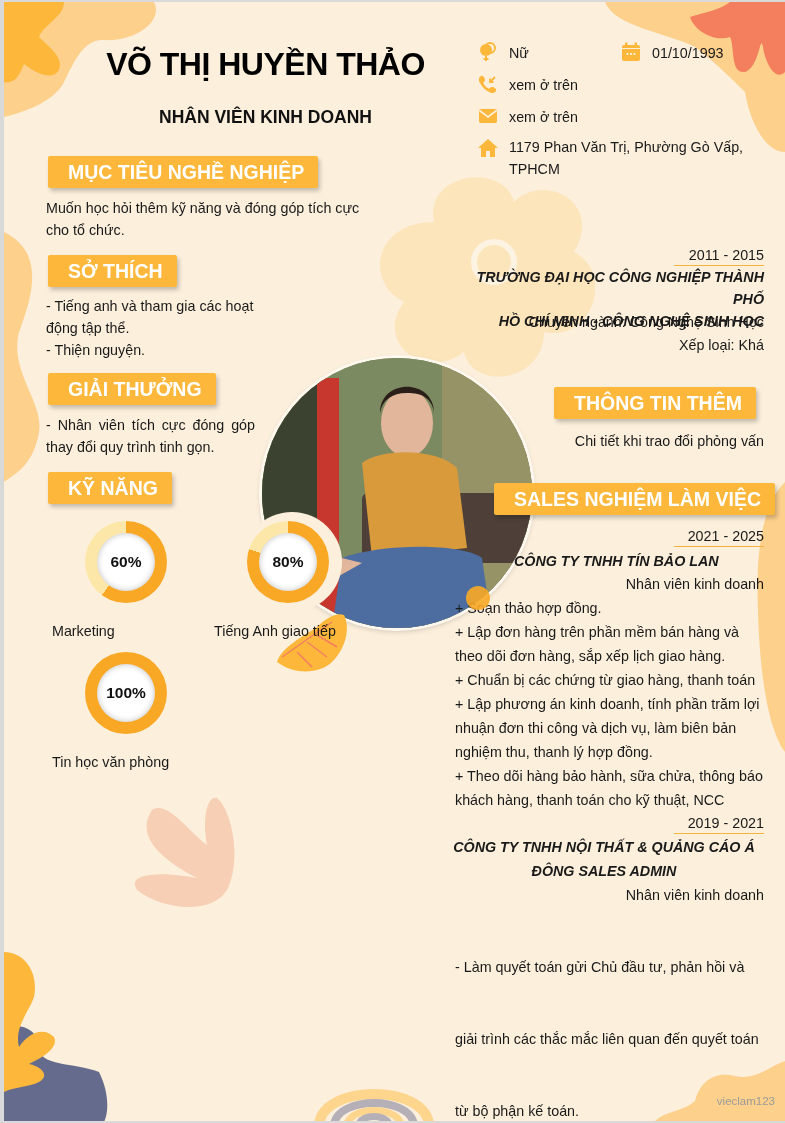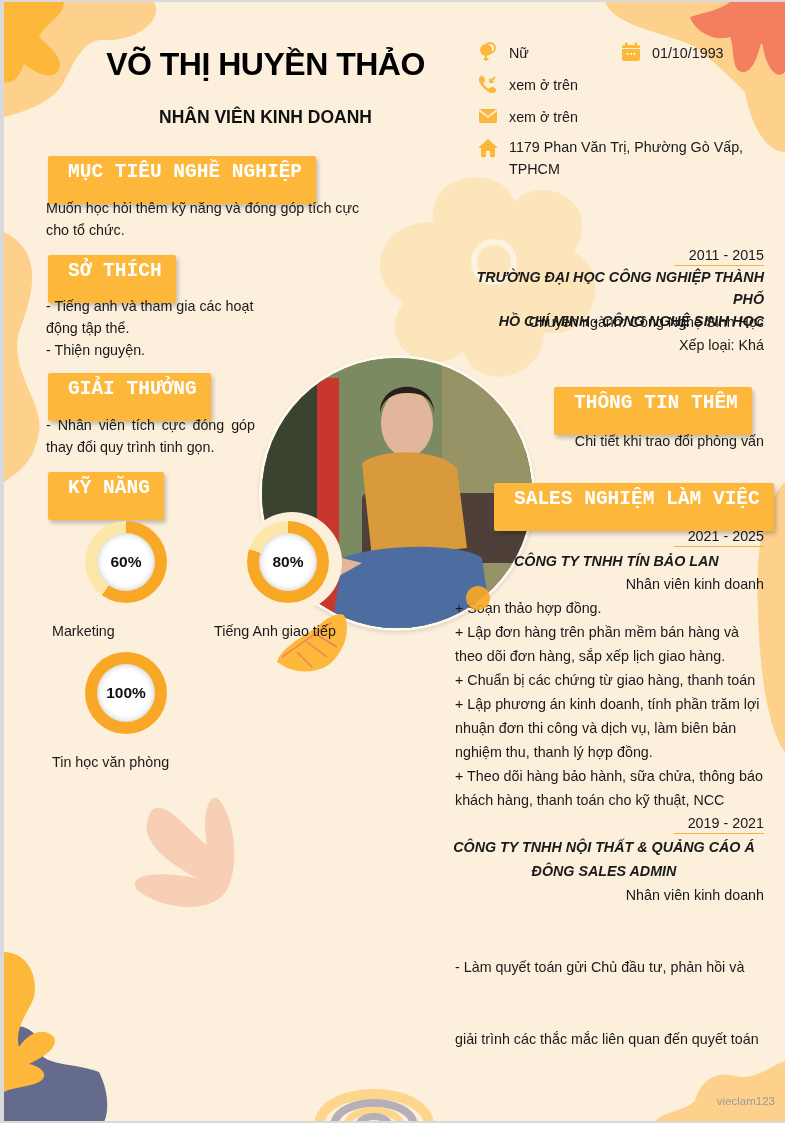--- a/index.html
+++ b/index.html
@@ -2,21 +2,21 @@
 <html><head>
   <meta charset="utf-8">
   <style>
     html, body { margin: 0; padding: 0; }
     body { width: 785px; height: 1123px; overflow: hidden; background: #d9d9d9; font-family: "Liberation Sans", sans-serif; }
     .page { position: absolute; left: 4px; top: 2px; width: 781px; height: 1119px; background: #fcefdc; overflow: hidden; color: #1a1a1a; }
     .deco { position: absolute; }
     .abs { position: absolute; }
     .name { left: 95px; top: 44px; width: 333px; text-align: center; font-size: 32px; font-weight: bold; color: #000; letter-spacing: -0.5px; }
     .job { left: 95px; top: 105px; width: 333px; text-align: center; font-size: 17.5px; font-weight: bold; color: #111; }
-    .sec { position: absolute; height: 32px; background: #fdb83c; color: #fff; font-size: 19.5px; font-weight: bold; line-height: 32px; padding: 0 14px 16px 20px; box-shadow: 2px 3px 4px rgba(0,0,0,0.22); white-space: nowrap; border-radius: 2px; font-family: Liberation Mono, monospace; }
+    .sec { position: absolute; height: 32px; background: #fdb83c; color: #fff; font-size: 19.5px; font-weight: bold; line-height: 32px; padding: 0 14px 0 20px; box-shadow: 2px 3px 4px rgba(0,0,0,0.22); white-space: nowrap; border-radius: 2px; }
     .txt { position: absolute; font-size: 14.3px; line-height: 22px; color: #1a1a1a; }
     .justify { text-align: justify; }
     .right { text-align: right; }
     .center { text-align: center; }
     .contact-row { position: absolute; font-size: 14.3px; line-height: 22px; color: #1a1a1a; }
     .ic { position: absolute; width: 20px; height: 20px; }
     .year { position: absolute; font-size: 14.3px; line-height: 20px; border-bottom: 1.5px solid #f4b33c; text-align: right; }
     .bold { font-weight: bold; font-style: italic; }
     .ring { position: absolute; width: 82px; height: 82px; border-radius: 50%; }
     .ring-inner { position: absolute; left: 12px; top: 12px; width: 58px; height: 58px; border-radius: 50%; background: #fff; box-shadow: inset 0 0 6px rgba(0,0,0,0.25); display: flex; align-items: center; justify-content: center; font-weight: bold; font-size: 15.5px; color: #111; }
@@ -201,20 +201,21 @@
   <div>
     <div class="year" style="left:670px;top:811px;width:90px">2019 - 2021</div>
     <div class="txt bold center" style="left:440px;top:833px;width:320px;line-height:24px">
       <div>CÔNG TY TNHH NỘI THẤT &amp; QUẢNG CÁO Á</div>
       <div>ĐÔNG SALES ADMIN</div>
     </div>
     <div class="txt right" style="left:440px;top:882px;width:320px">Nhân viên kinh doanh</div>
     <div class="txt" style="left:451px;top:905px;width:315px;line-height:24px;white-space:pre">
       <div>- Làm quyết toán gửi Chủ đầu tư, phản hồi và</div>
       <div>giải trình các thắc mắc liên quan đến quyết toán</div>
+      <div>từ bộ phận kế toán.</div>
       
       
       
     </div>
   </div>
 
   <div class="watermark">vieclam123</div>
 </div>
 
 </body></html>

